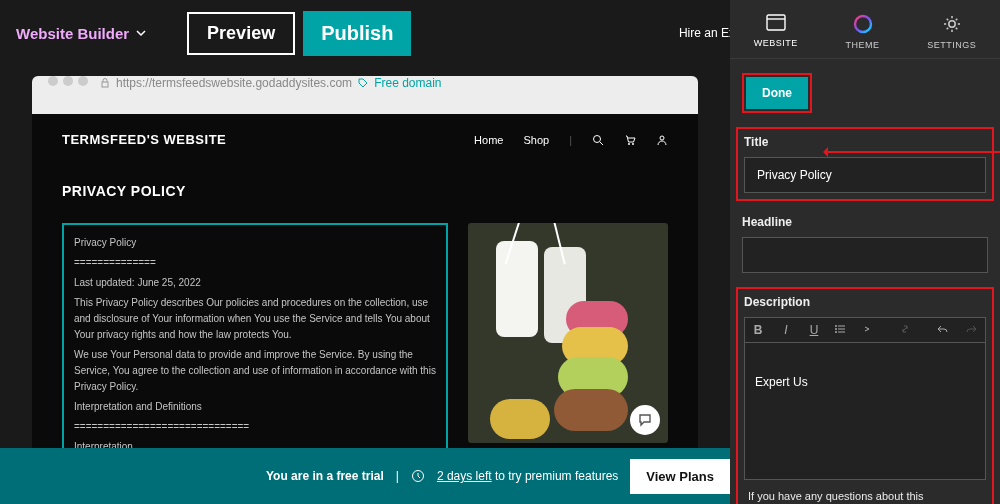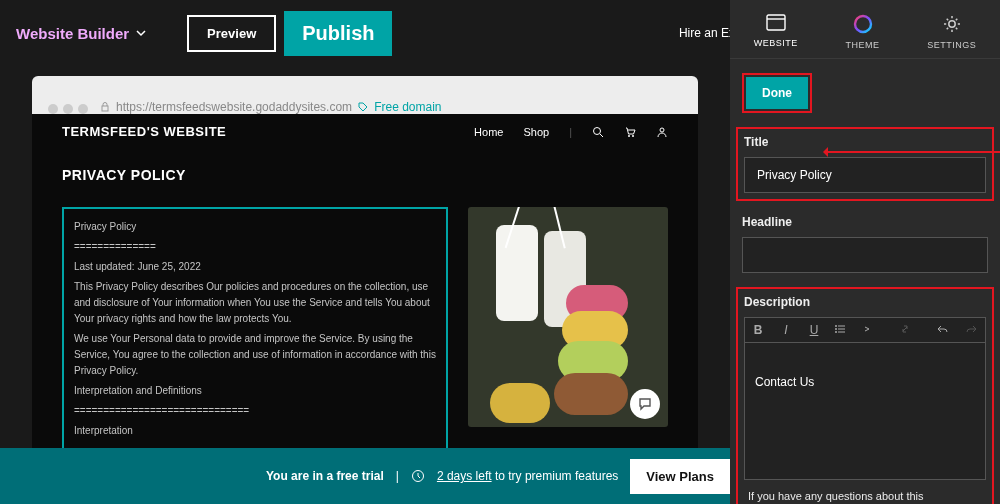--- a/index.html
+++ b/index.html
@@ -25,21 +25,21 @@
       font-weight: 600;
       display: flex;
       align-items: center;
       gap: 6px;
     }
     .btn-outline {
       border: 2px solid #fff;
       color: #fff;
       background: transparent;
       padding: 9px 18px;
-      font-size: 13px;
+      font-size: 18px;
       font-weight: 600;
       margin-left: 40px;
       cursor: pointer;
     }
     .btn-teal {
       background: #00a4a6;
       color: #fff;
       border: none;
       padding: 11px 18px;
       font-size: 20px;
@@ -76,21 +76,21 @@
     .preview-panel {
       width: 730px;
       padding: 10px 32px 0 32px;
       background: #1a1a1a;
     }
     .browser-mock {
       background: #ededed;
       border-radius: 6px 6px 0 0;
       height: 38px;
       display: flex;
-      align-items: flex-end;
+      align-items: flex-start;
       padding: 0 16px;
       gap: 12px;
     }
     .dots {
       display: flex;
       gap: 5px;
     }
     .dots span {
       width: 10px; height: 10px;
       border-radius: 50%;
@@ -104,21 +104,21 @@
       gap: 6px;
     }
     .url-bar .free { color: #00a4a6; }
     .site {
       background: #0a0a0a;
       color: #fff;
     }
     .site-header {
       display: flex;
       align-items: center;
-      padding: 10px 30px;
+      padding: 18px 30px;
       font-size: 12px;
     }
     .site-header .nav {
       margin-left: auto;
       display: flex;
       gap: 20px;
       align-items: flex-start;
       font-size: 11px;
     }
     .site-title {
@@ -512,19 +512,19 @@
             </svg>
         </span>
         <span style="opacity:.35">
           <svg width="12" height="12" viewBox="0 0 12 12">
               <path d="M8 3l3 3-3 3M11 6H5a3 3 0 00-3 3" stroke="#aaa" fill="none"></path>
             </svg>
         </span>
       </div>
       <div class="rte-body">
         <p>&nbsp;</p>
-        <p>Contact Us</p>
+        <p>Expert Us</p>
 
       </div>
       <div class="rte-more">If you have any questions about this</div>
     </div>
   </div>
 </div>
 
 </body></html>

